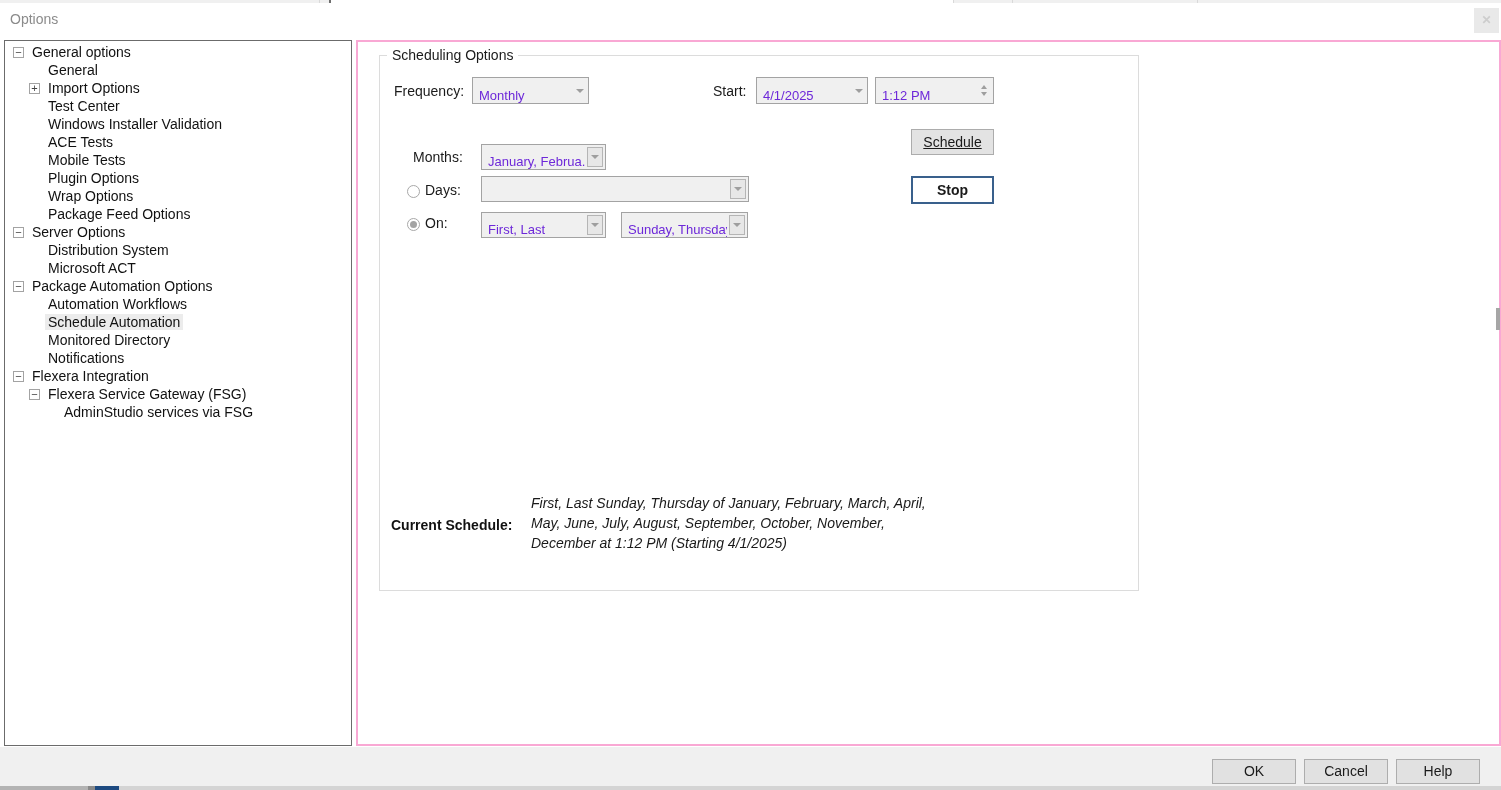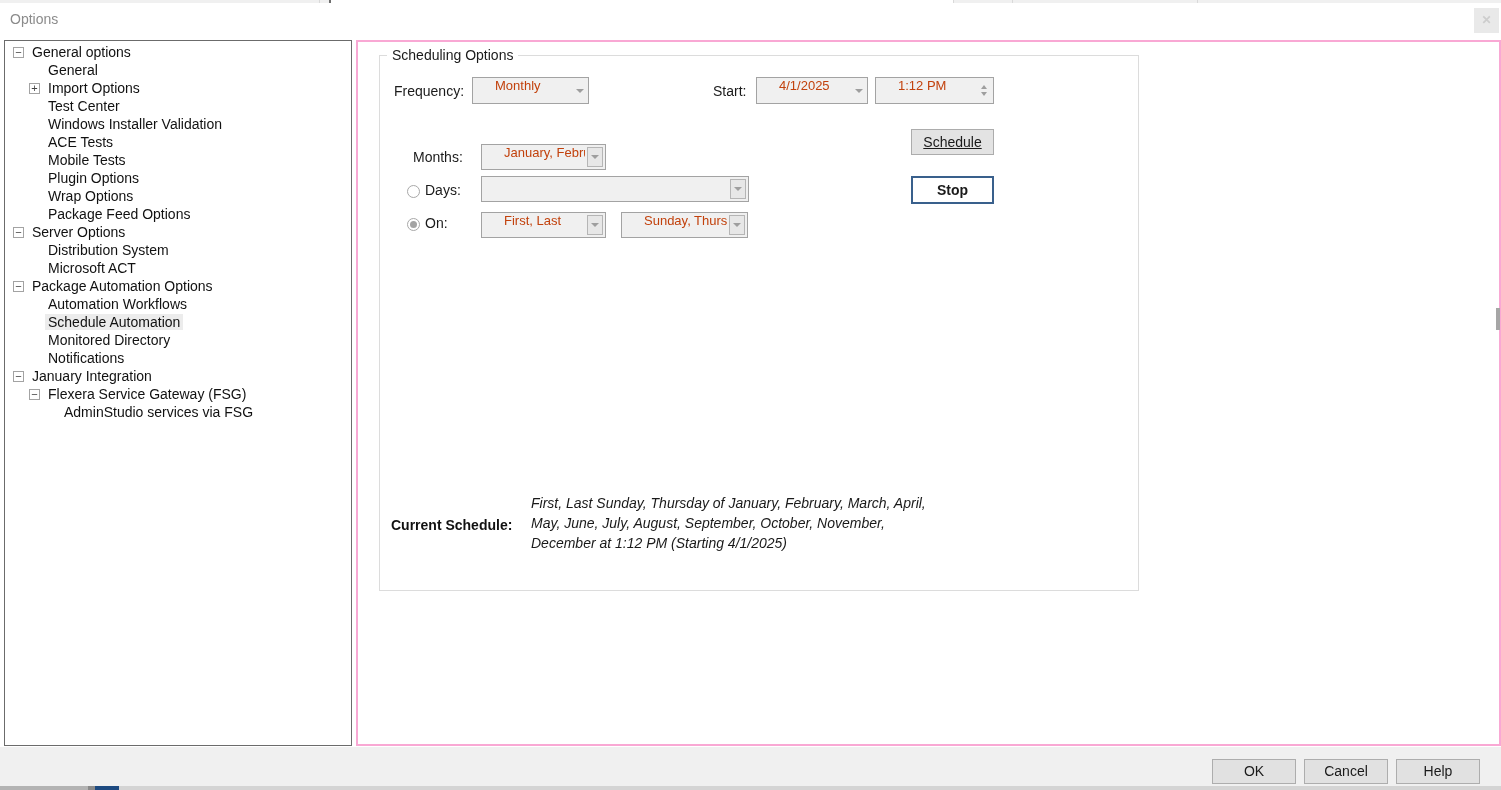--- a/index.html
+++ b/index.html
@@ -28,21 +28,21 @@
   .tree-label.selected{background:#ececec;}
 
   
   .content-panel{position:absolute;left:356px;top:40px;width:1145px;height:706px;box-sizing:border-box;
                  border:2px solid #f9a8d4;background:#fff;}
   .groupbox{position:absolute;left:21px;top:13px;width:758px;height:534px;border:1px solid #dcdcdc;}
   .groupbox-title{position:absolute;left:7px;top:-9px;background:#fff;padding:0 5px;font-size:14px;color:#1a1a1a;}
 
   .fld-label{position:absolute;font-size:14px;color:#1a1a1a;white-space:nowrap;}
   .combo{position:absolute;box-sizing:border-box;border:1px solid #a3a3a3;background:#f0f0f0;
-         color:#c2410c;font-size:13px;display:flex;align-items:flex-start;padding-left:22px;}
+         color:#6d28d9;font-size:13px;display:flex;align-items:flex-end;padding-left:6px;}
   .combo .fill{flex:1;overflow:hidden;white-space:nowrap;}
   .arrow-flat{flex:none;width:16px;display:flex;justify-content:center;align-items:center;height:100%;}
   .arrow-box{flex:none;width:16px;height:calc(100% - 4px);margin:2px;box-sizing:border-box;
              border:1px solid #b5b5b5;background:#e7e7e7;display:flex;justify-content:center;align-items:center;}
   .tri-down{width:0;height:0;border-left:4px solid transparent;border-right:4px solid transparent;
             border-top:4px solid #9e9e9e;}
   .tri-up{width:0;height:0;border-left:4px solid transparent;border-right:4px solid transparent;
           border-bottom:4px solid #9e9e9e;}
   .spin-arrows{flex:none;width:18px;height:100%;display:flex;flex-direction:column;justify-content:center;
                align-items:center;gap:3px;}
@@ -158,21 +158,21 @@
       <div class="tree-row" style="padding-left: 24px;">
         <span class="tree-spacer"></span>
         <span class="tree-label">Monitored Directory</span>
       </div>
       <div class="tree-row" style="padding-left: 24px;">
         <span class="tree-spacer"></span>
         <span class="tree-label">Notifications</span>
       </div>
       <div class="tree-row" style="padding-left: 8px;">
         <span class="expander">−</span>
-        <span class="tree-label">January Integration</span>
+        <span class="tree-label">Flexera Integration</span>
       </div>
       <div class="tree-row" style="padding-left: 24px;">
         <span class="expander">−</span>
         <span class="tree-label">Flexera Service Gateway (FSG)</span>
       </div>
       <div class="tree-row" style="padding-left: 40px;">
         <span class="tree-spacer"></span>
         <span class="tree-label">AdminStudio services via FSG</span>
       </div>
     </div>

